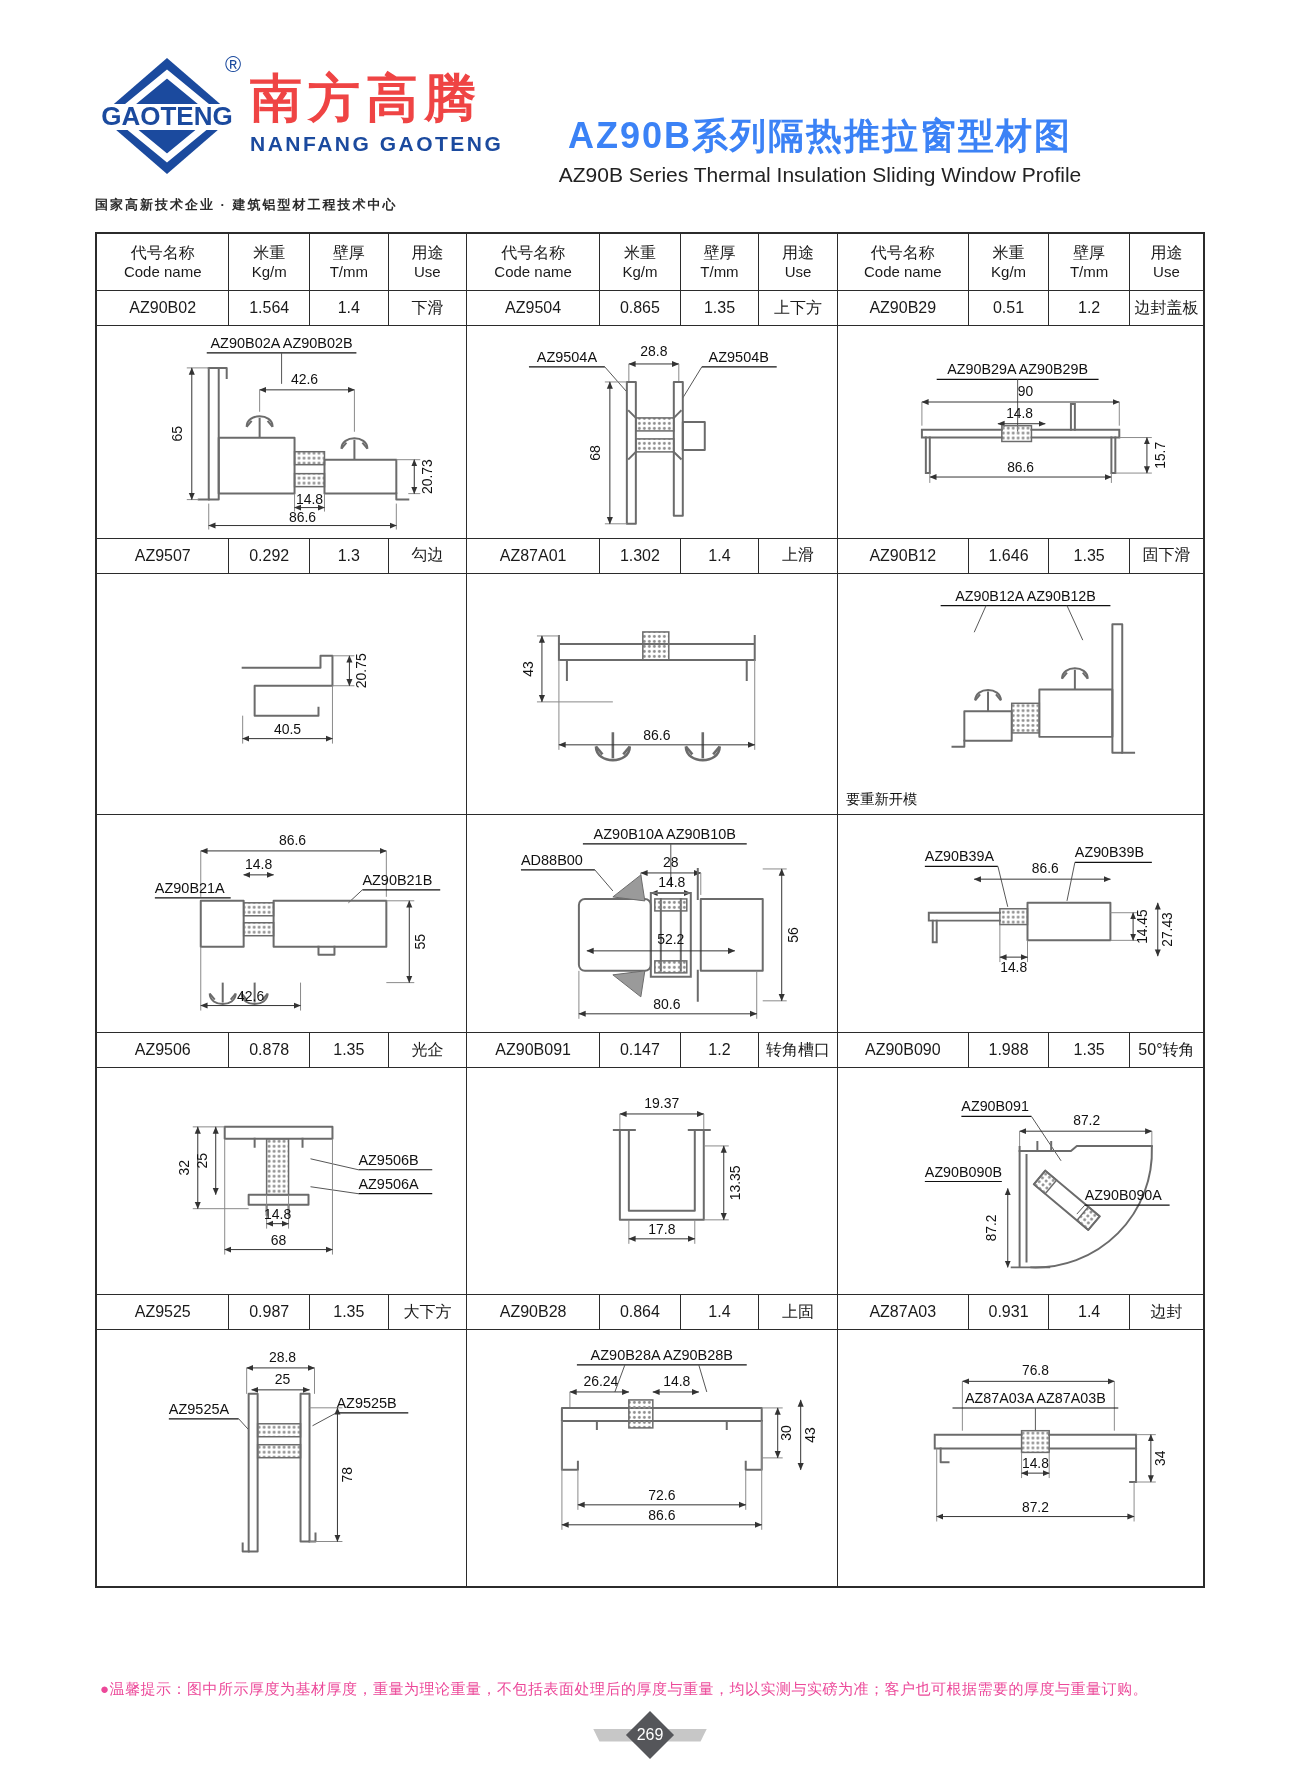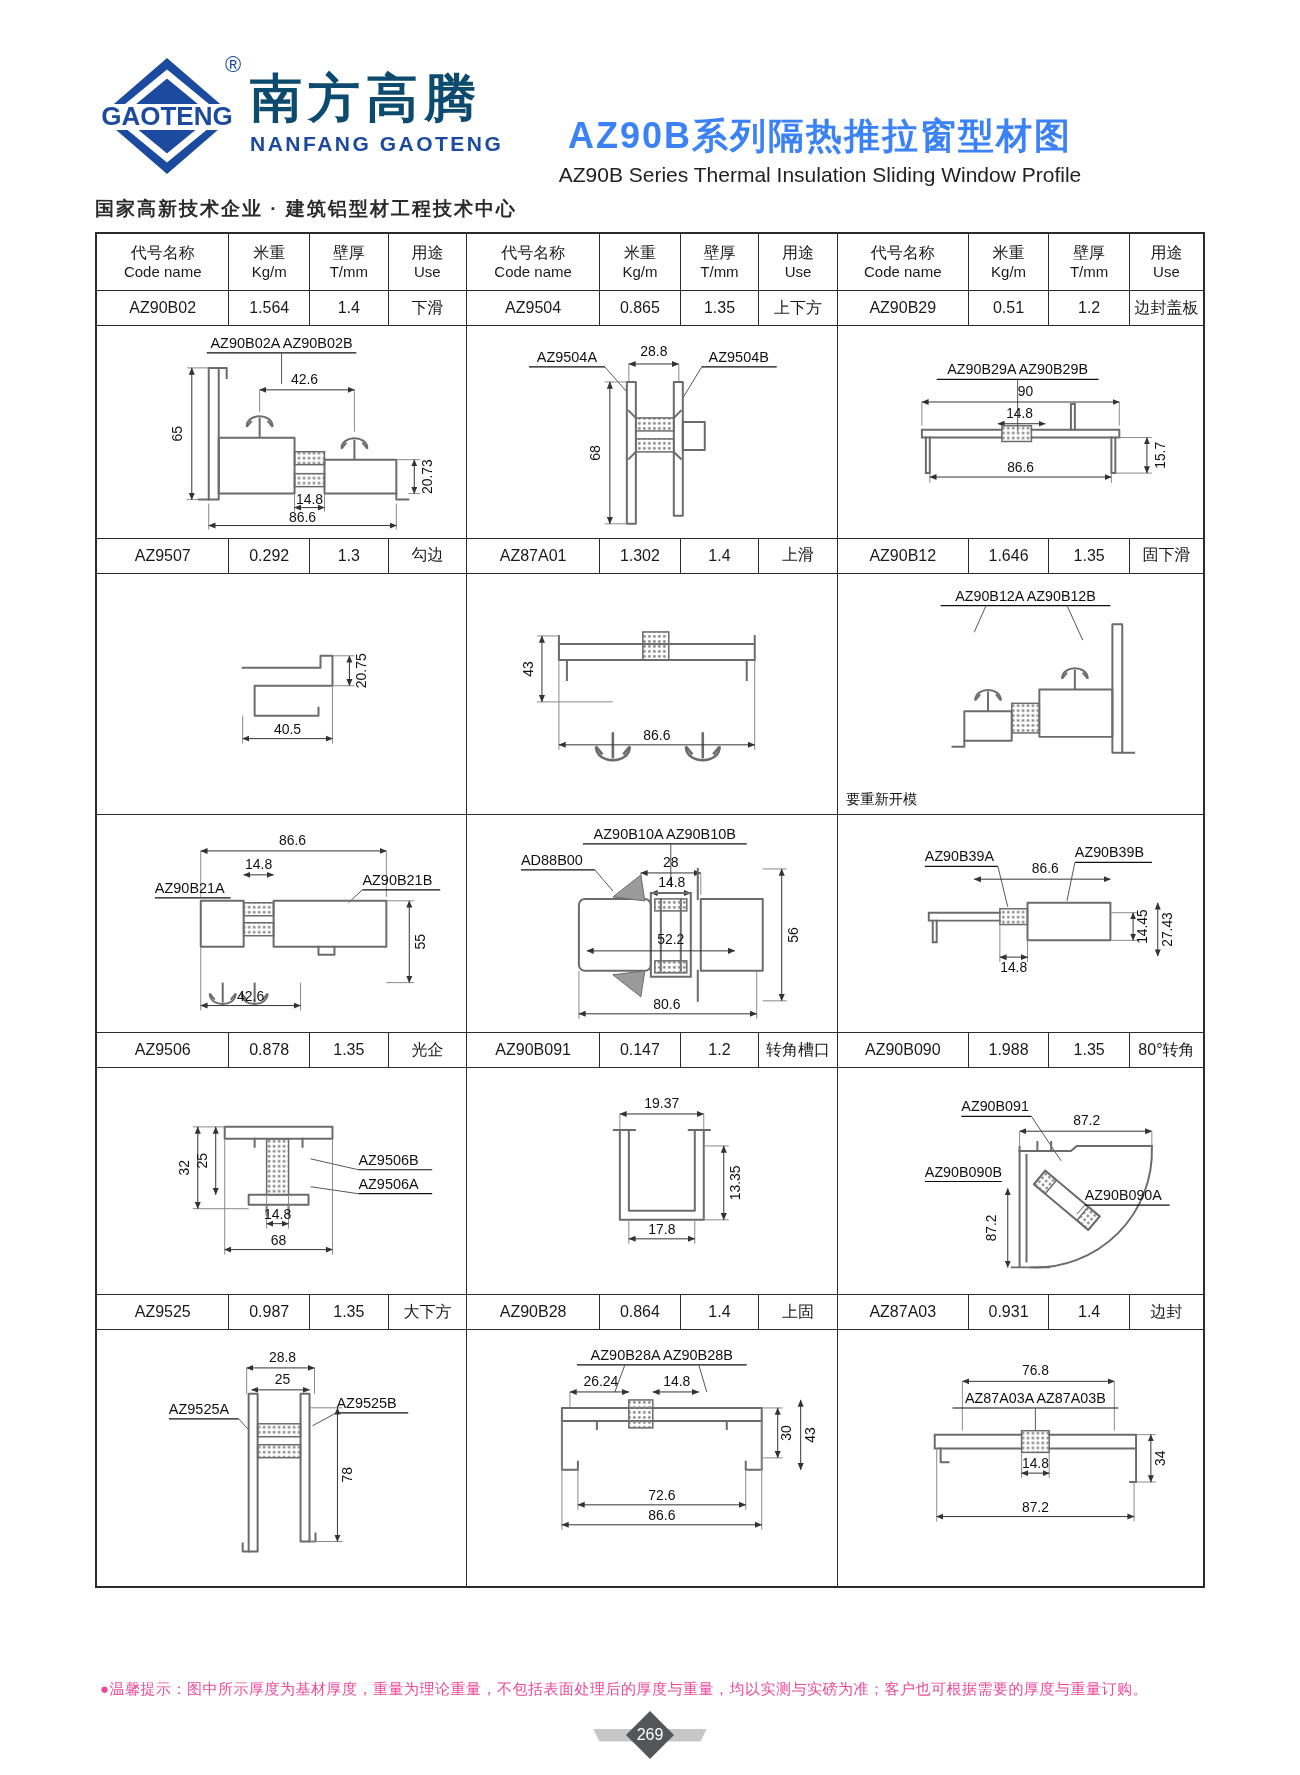--- a/index.html
+++ b/index.html
@@ -1,23 +1,23 @@
 <!DOCTYPE html>
 <html><head>
 <meta charset="utf-8">
 <style>
   html,body{margin:0;padding:0;background:#e8e8e8;}
   .page{position:relative;width:1300px;height:1775px;background:#ffffff;margin:0 auto;
         font-family:"Liberation Sans","DejaVu Sans",sans-serif;color:#1a1a1a;overflow:hidden;}
   
   .logo-wrap{position:absolute;left:92px;top:52px;width:150px;height:140px;}
   .company{position:absolute;left:250px;top:72px;}
-  .company-cn{font-size:52px;font-weight:bold;color:#0c4a6e;letter-spacing:6px;line-height:1;}
+  .company-cn{font-size:52px;font-weight:bold;color:#ef4444;letter-spacing:6px;line-height:1;}
   .company-en{font-size:21px;font-weight:bold;color:#1b4a9e;letter-spacing:2.5px;margin-top:8px;}
-  .slogan{position:absolute;left:95px;top:196px;font-size:19px;color:#2b2b2b;letter-spacing:2px;font-weight:bold;}
+  .slogan{position:absolute;left:95px;top:196px;font-size:13px;color:#2b2b2b;letter-spacing:2px;font-weight:bold;}
   .titleblock{position:absolute;left:520px;top:112px;width:600px;text-align:center;}
   .title-cn{font-size:36px;font-weight:bold;color:#3b82f6;letter-spacing:2px;}
   .title-en{font-size:21px;color:#222;margin-top:2px;}
   
   table.profiles{position:absolute;left:95px;top:232px;width:1110px;border-collapse:collapse;table-layout:fixed;
                  border:2px solid #2b2b2b;}
   table.profiles th,table.profiles td{border:1px solid #2b2b2b;text-align:center;vertical-align:middle;padding:0;}
   .th{height:56px;font-weight:normal;}
   .h-cn{display:block;font-size:16px;line-height:1.3;}
   .h-en{display:block;font-size:15px;line-height:1.2;}
@@ -420,21 +420,21 @@
       <td>0.878</td>
       <td>1.35</td>
       <td>光企</td>
       <td>AZ90B091</td>
       <td>0.147</td>
       <td>1.2</td>
       <td>转角槽口</td>
       <td>AZ90B090</td>
       <td>1.988</td>
       <td>1.35</td>
-      <td>80°转角</td>
+      <td>50°转角</td>
     </tr>
 
     <tr style="height:226px">
       <td class="dwg" colspan="4">
         <svg viewBox="0 0 370 226" preserveAspectRatio="xMidYMid meet">
           <rect class="p" x="128" y="58" width="108" height="12"></rect>
           <path class="p" d="M158,70 v8 M206,70 v8"></path>
           <rect class="hz" x="170" y="70" width="22" height="56"></rect>
           <path class="p" d="M152,126 h60 v10 h-60 z M170,136 v10 M192,136 v10"></path>
           <line class="xl" x1="128" y1="58" x2="96" y2="58"></line>

